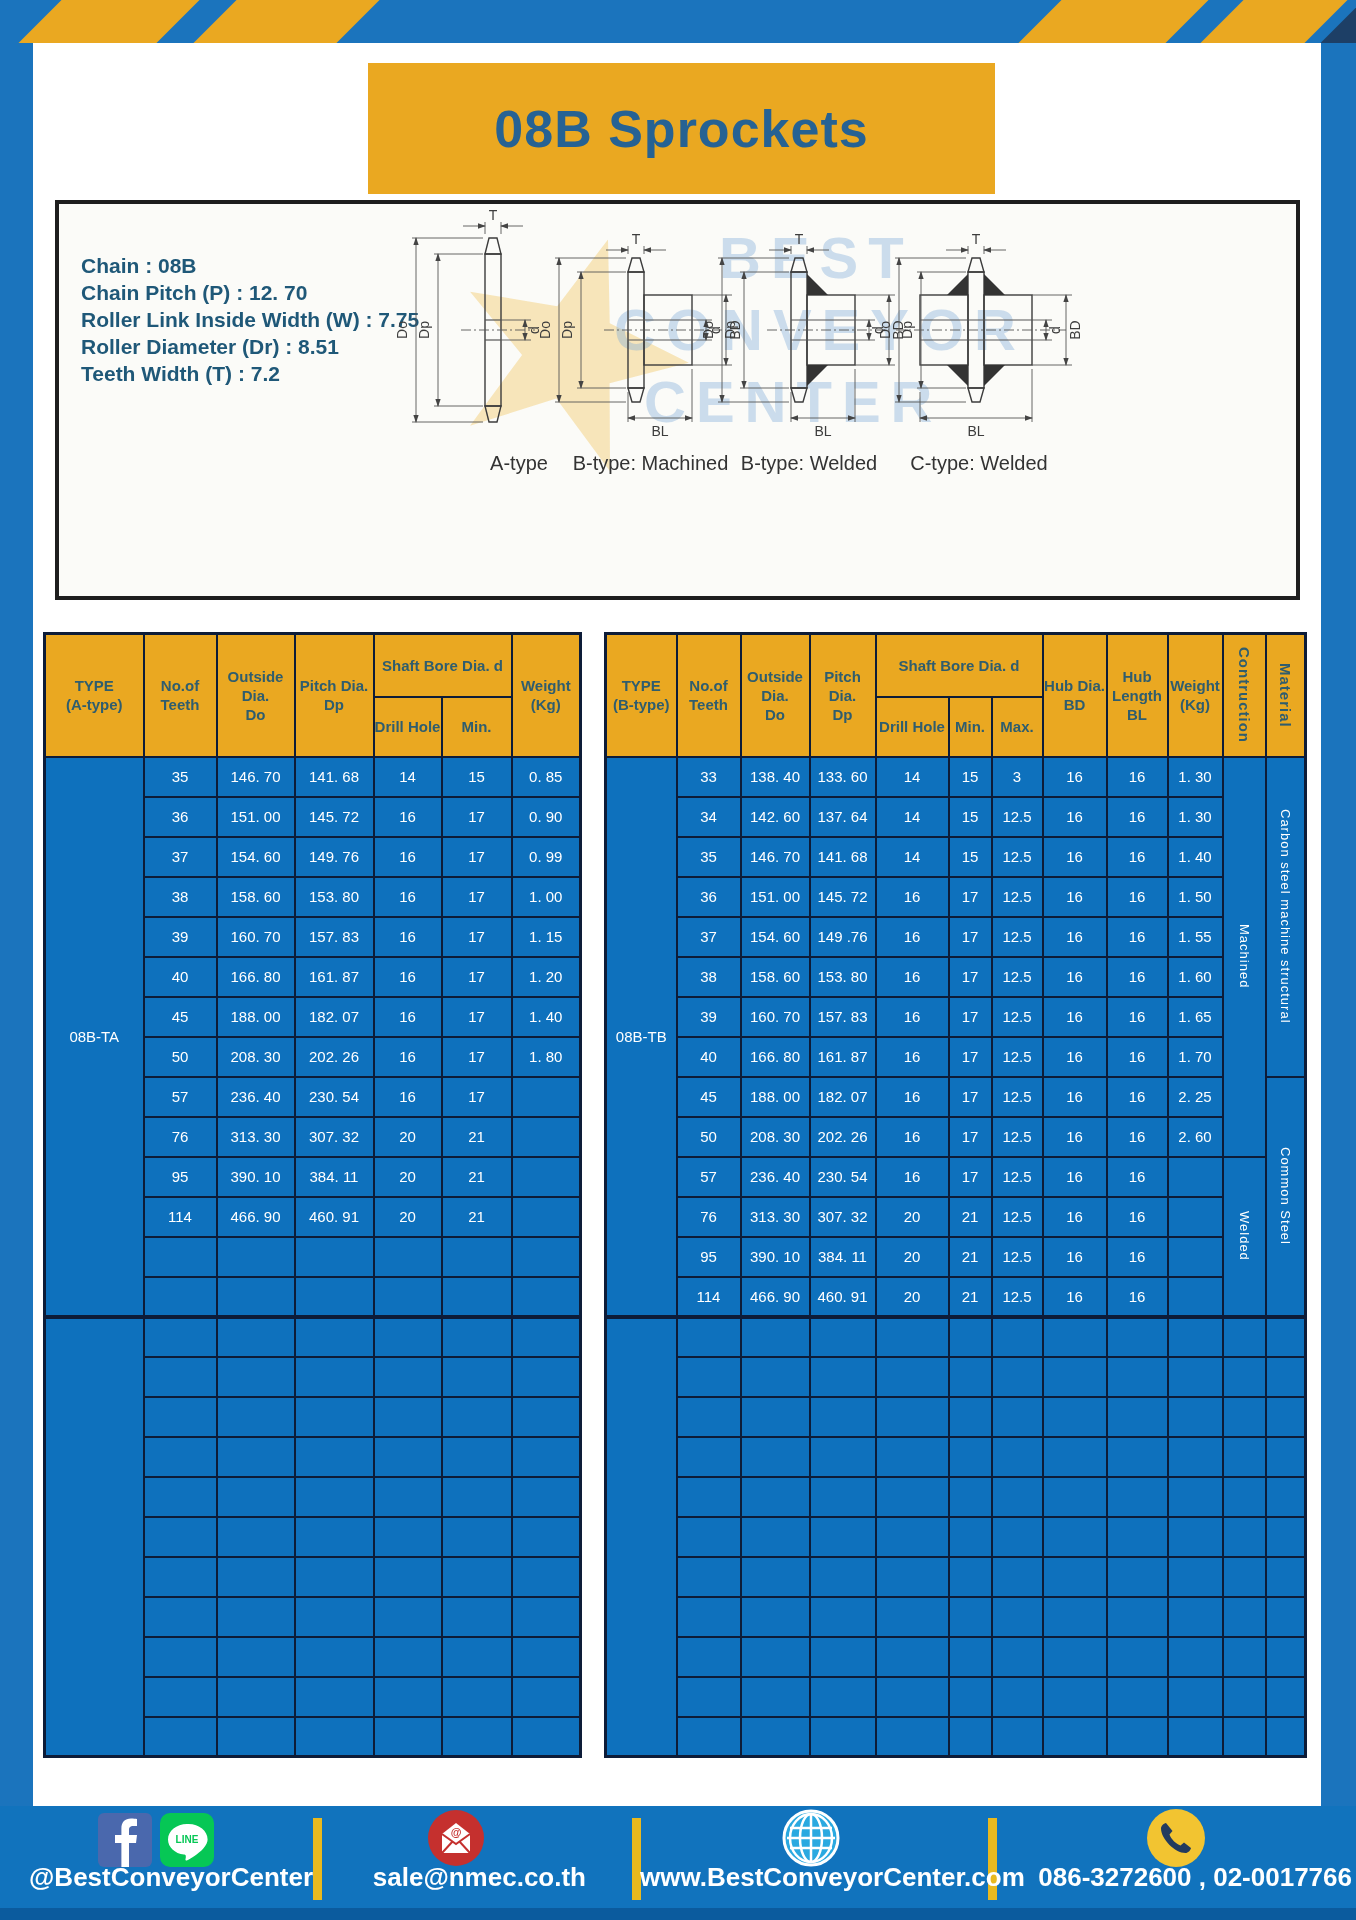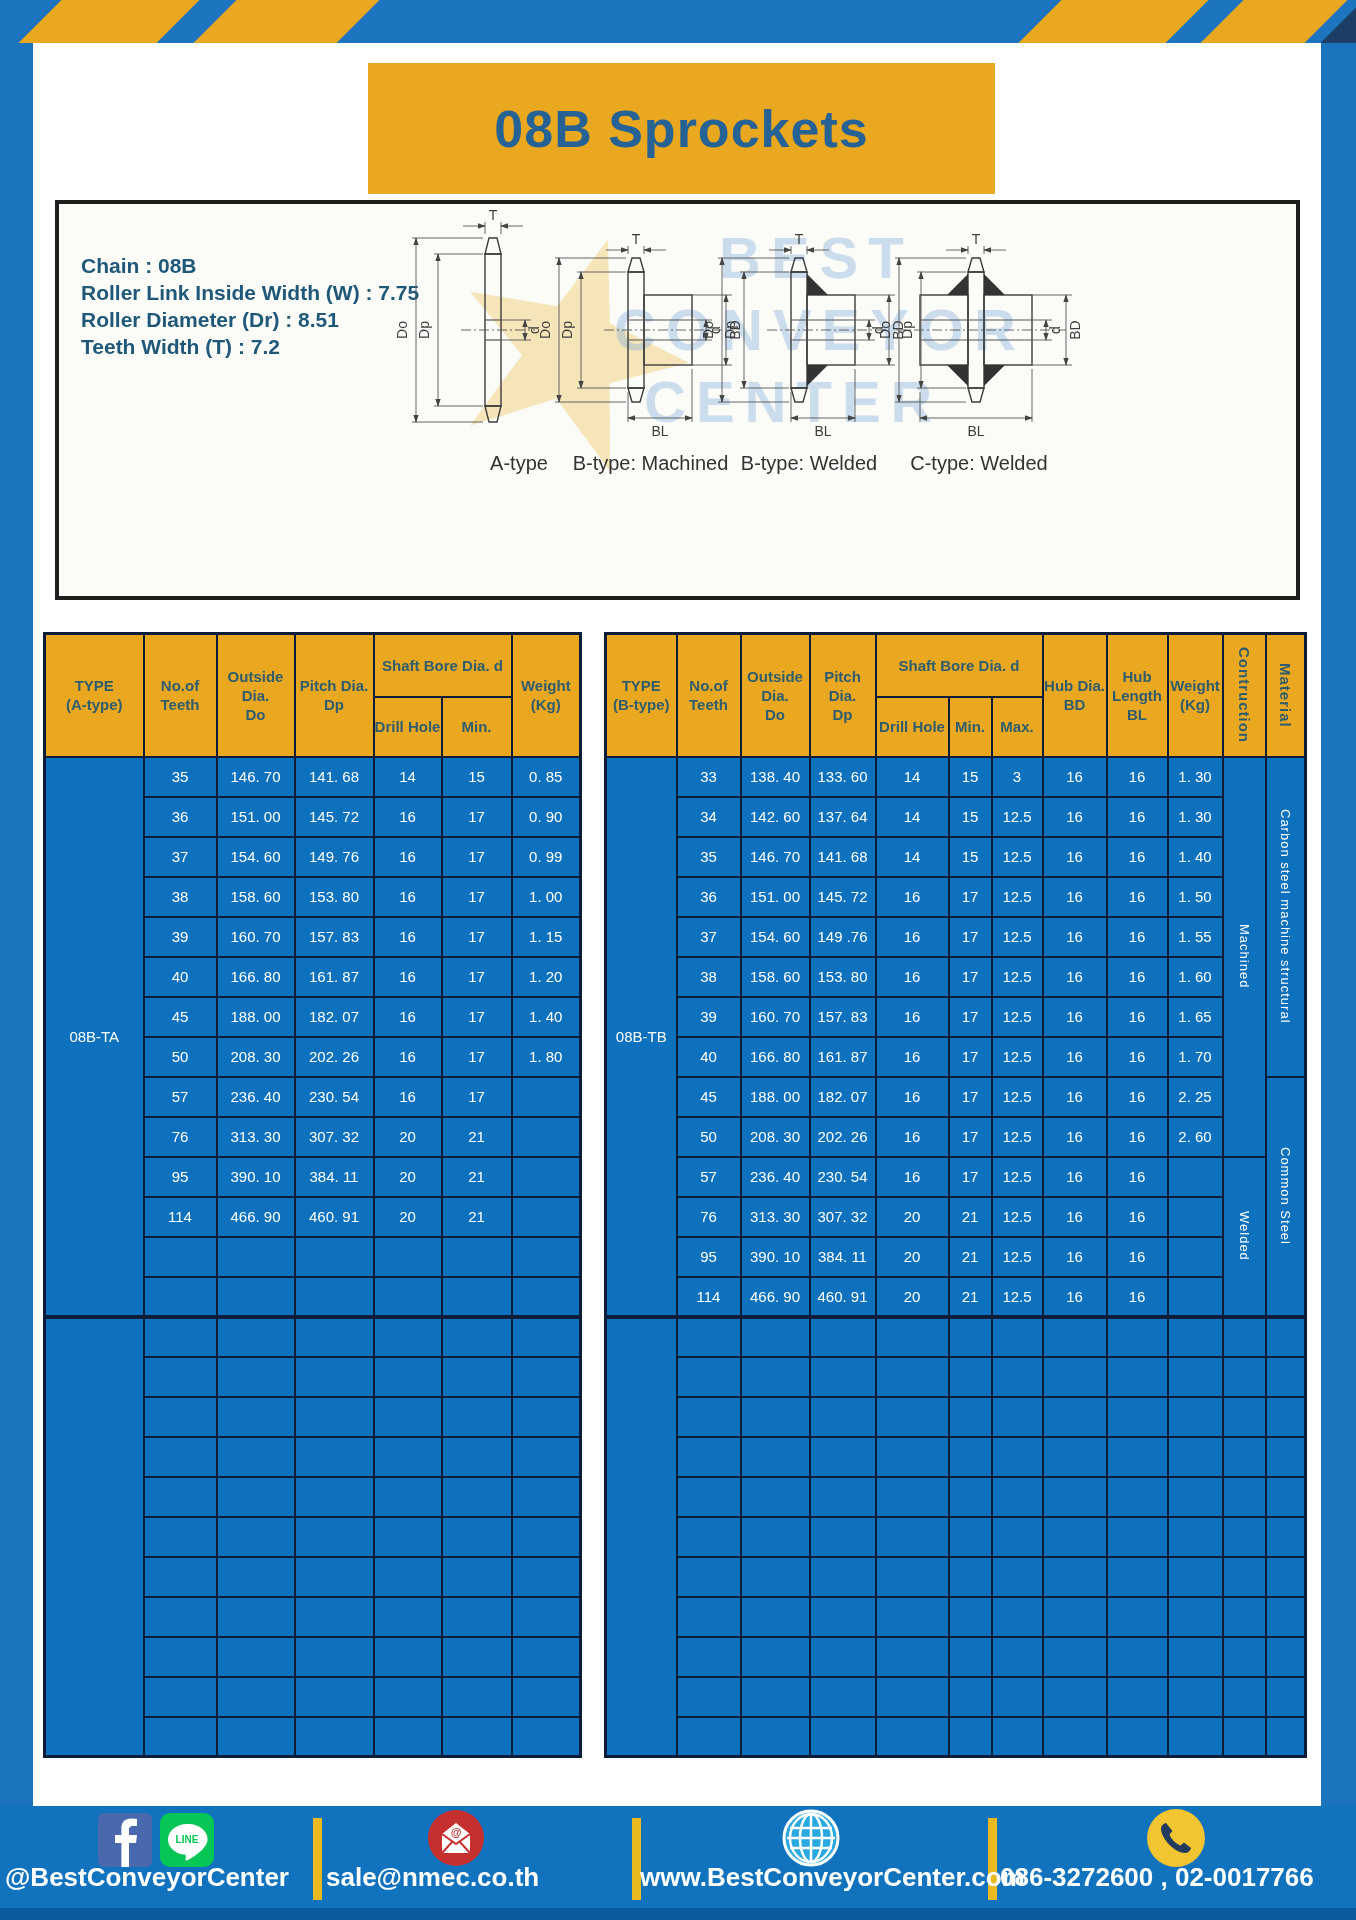--- a/index.html
+++ b/index.html
@@ -50,21 +50,21 @@
   table.spec tbody td.vert{writing-mode:vertical-rl;text-orientation:mixed;
     font-size:13px;letter-spacing:1px;padding:6px 0;}
   table.spec thead th.vert{writing-mode:vertical-rl;text-orientation:mixed;letter-spacing:1px;}
   table.spec tr.group2-start td{border-top:4px solid var(--line-navy);}
   table.spec thead tr.h1 th{height:63px;}
   table.spec thead tr.h2 th{height:60px;}
   
   .footer{position:absolute;left:0;top:1806px;width:1356px;height:114px;background:var(--footer-blue);}
   .footer .bottom-strip{position:absolute;left:0;top:102px;width:1356px;height:12px;background:#0b5b9e;}
   .f-divider{position:absolute;top:12px;width:9px;height:82px;background:#e9b91f;}
-  .f-text{position:absolute;top:56px;color:#fff;font-size:26px;font-weight:bold;text-align:left;}
+  .f-text{position:absolute;top:56px;color:#fff;font-size:26px;font-weight:bold;text-align:right;}
   .f-icon{position:absolute;}
 </style>
 <title>08B Sprockets</title></head>
 <body>
 
 <div class="frame"></div>
 <div class="topbar">
   <div class="stripe" style="left:40px;width:138px;"></div>
   <div class="stripe" style="left:215px;width:143px;"></div>
   <div class="stripe" style="left:1040px;width:147px;"></div>
@@ -78,20 +78,21 @@
 </div>
 
 <div class="diagram-box">
   <div class="wm-star"></div>
   <div class="watermark" style="left:640px;top:20px;margin-left:20px;">BEST</div>
   <div class="watermark" style="left:555px;top:92px;">CONVEYOR</div>
   <div class="watermark" style="left:585px;top:164px;text-align:right;">CENTER</div>
 
   <div class="spec-block">
     <div>Chain : 08B</div>
+    <div>Chain Pitch (P) : 12. 70</div>
     <div>Roller Link Inside Width (W) : 7.75</div>
     <div>Roller Diameter (Dr) : 8.51</div>
     <div>Teeth Width (T) : 7.2</div>
   </div>
 
   <svg id="diagram-svg" class="diagram-svg" viewBox="0 0 900 245">
     <defs>
       <marker id="arr" markerWidth="9" markerHeight="8" refX="8" refY="3" orient="auto-start-reverse">
         <path d="M0,0 L9,3 L0,6 z" fill="#444"></path>
       </marker>

